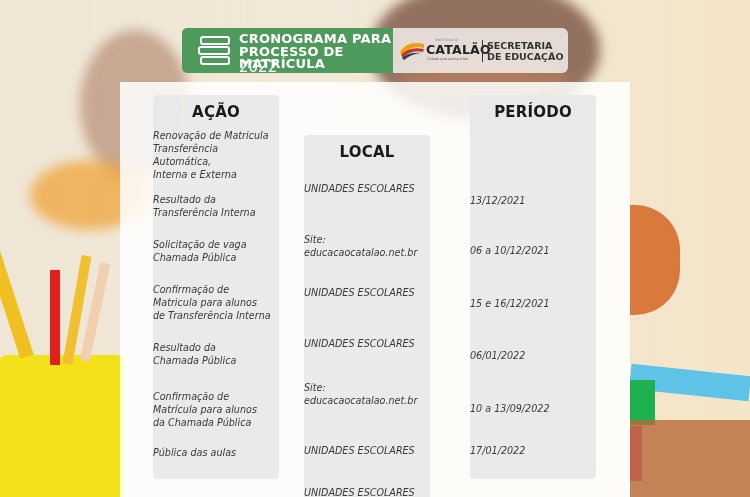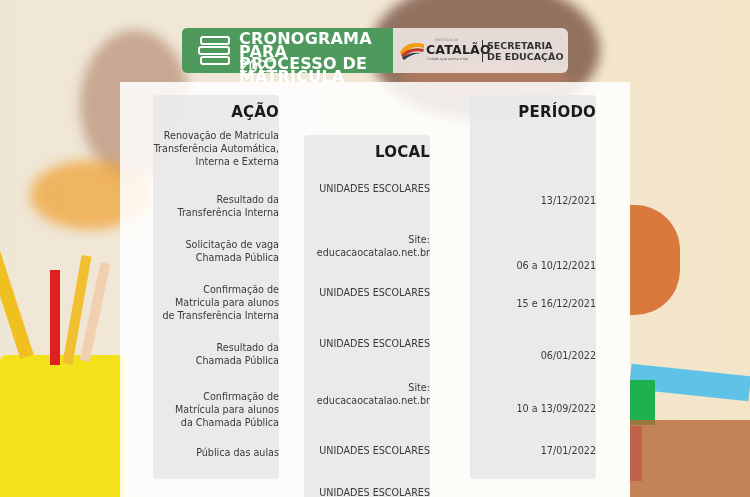--- a/index.html
+++ b/index.html
@@ -1,24 +1,24 @@
 <!DOCTYPE html>
 <html><head>
 <meta charset="utf-8">
 <style>
   html, body { margin:0; padding:0; }
   body { width:750px; height:497px; overflow:hidden; position:relative; font-family:"DejaVu Sans", sans-serif; }
   .bg { position:absolute; inset:0; background: linear-gradient(90deg, #efe6d6 0%, #f1e8d8 40%, #f3e6cf 70%, #f4e5c9 100%); overflow:hidden; }
   .blob { position:absolute; border-radius:50%; filter: blur(6px); }
   .panel { position:absolute; left:120px; top:82px; width:510px; height:415px; background:rgba(255,255,255,0.86); }
   .col { position:absolute; top:95px; height:384px; width:126px; background:rgba(232,232,232,0.92); border-radius:4px; }
-  .col-head { position:absolute; left:0; right:0; top:8px; text-align:right; font-weight:bold; font-size:15px; color:#1a1a1a; letter-spacing:0.2px; }
-  .cell { position:absolute; left:0; right:0; text-align:right; font-size:9.6px; line-height:13px; color:#3a3a3a; white-space:pre-line; }
+  .col-head { position:absolute; left:0; right:0; top:8px; text-align:center; font-weight:bold; font-size:15px; color:#1a1a1a; letter-spacing:0.2px; }
+  .cell { position:absolute; left:0; right:0; text-align:left; font-size:9.6px; line-height:13px; color:#3a3a3a; white-space:pre-line;font-style:italic; }
   .banner { position:absolute; left:182px; top:28px; width:211px; height:45px; background:#4e9a5c; border-radius:5px 0 0 5px; color:#fff; }
-  .banner .t { position:absolute; left:57px; top:5px; font-weight:bold; font-size:16px; line-height:12.5px; letter-spacing:0.2px; }
+  .banner .t { position:absolute; left:57px; top:5px; font-weight:bold; font-size:13px; line-height:12.5px; letter-spacing:0.2px; }
   .banner .y { position:absolute; left:57px; top:30px; font-size:15px; }
   .logobox { position:absolute; left:393px; top:28px; width:175px; height:45px; background:rgba(255,255,255,0.75); border-radius:0 6px 6px 0; }
   .catalao { position:absolute; left:33px; top:14px; font-weight:bold; font-size:12.5px; color:#222; letter-spacing:0.2px; }
   .tag { position:absolute; left:34px; top:29px; font-size:3.5px; color:#666; }
   .pref { position:absolute; left:42px; top:10px; font-size:3px; color:#888; }
   .sep { position:absolute; left:89px; top:12px; width:1px; height:22px; background:#333; }
   .sec { position:absolute; left:94px; top:12px; font-weight:bold; font-size:9.5px; line-height:11px; color:#333; }
 </style>
 </head>
 <body>
@@ -100,18 +100,18 @@
   <div class="cell" style="top:202px;">UNIDADES ESCOLARES</div>
   <div class="cell" style="top:246px;">Site:
 educacaocatalao.net.br</div>
   <div class="cell" style="top:309px;">UNIDADES ESCOLARES</div>
   <div class="cell" style="top:351px;">UNIDADES ESCOLARES</div>
 </div>
 
 <div class="col" style="left:470px;">
   <div class="col-head">PERÍODO</div>
   <div class="cell" style="top:99px;">13/12/2021</div>
-  <div class="cell" style="top:164px;margin-left:30px;">06 a 10/12/2021</div>
+  <div class="cell" style="top:149px;">06 a 10/12/2021</div>
   <div class="cell" style="top:202px;">15 e 16/12/2021</div>
   <div class="cell" style="top:254px;">06/01/2022</div>
   <div class="cell" style="top:307px;">10 a 13/09/2022</div>
   <div class="cell" style="top:349px;">17/01/2022</div>
 </div>
 
 </body></html>

